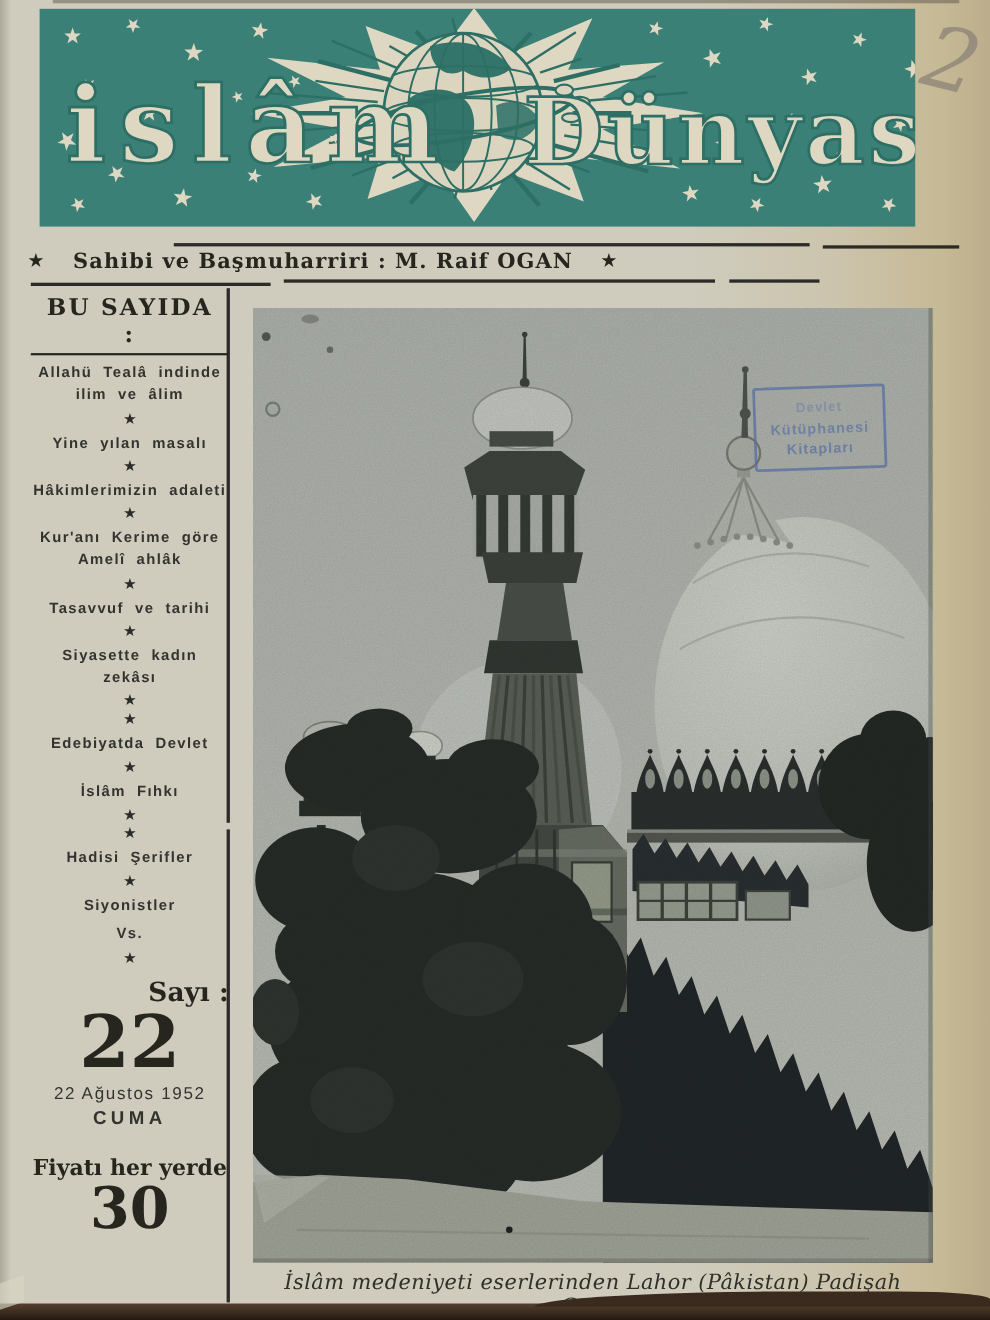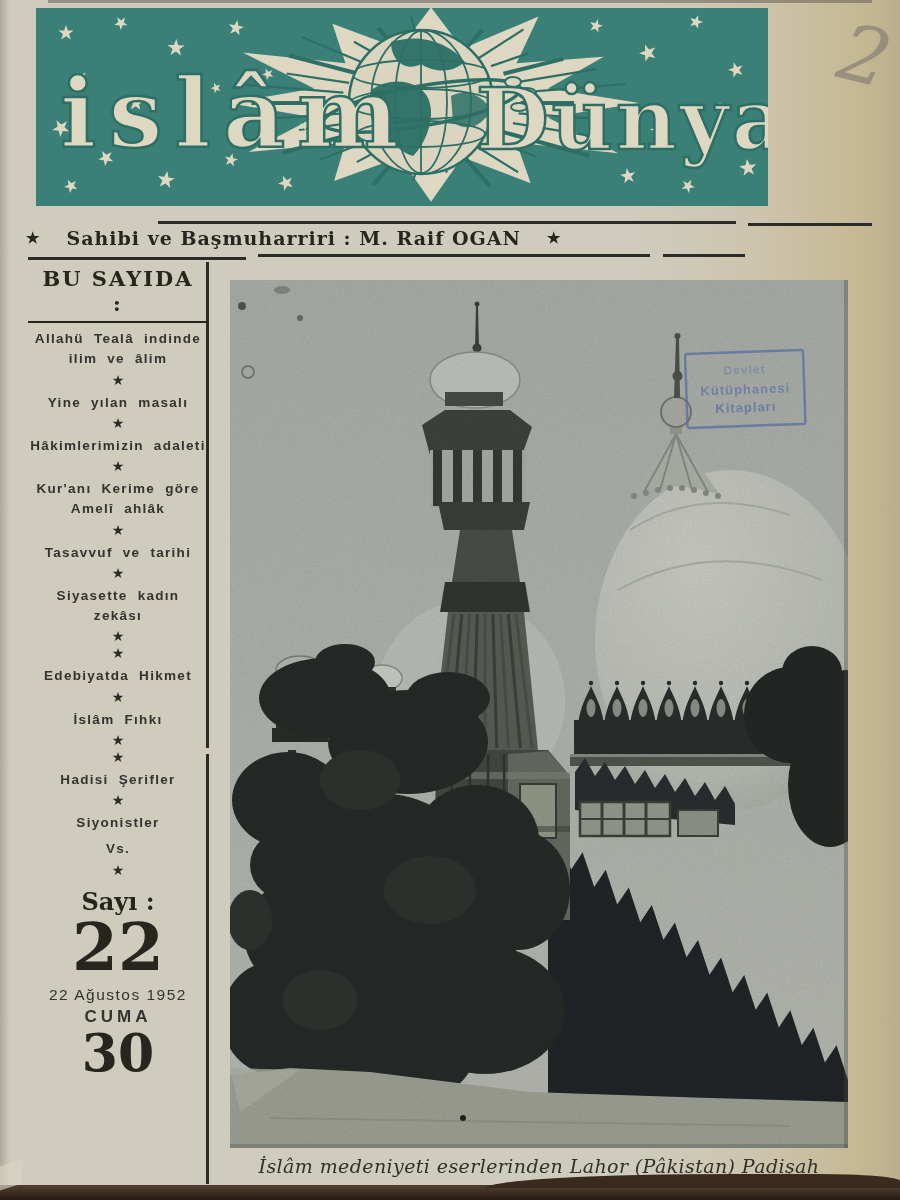--- a/index.html
+++ b/index.html
@@ -9,21 +9,21 @@
     background:
       linear-gradient(90deg, rgba(40,30,15,.20) 0, rgba(40,30,15,0) 10px),
       linear-gradient(90deg, #cfccbd 0%, #cfccbd 70%, #ccc4ad 84%, #c6b995 95%, #bcae8c 100%);
   }
   .top-scan-edge{position:absolute;left:48px;top:0;width:824px;height:3px;background:#5e564a;opacity:.5;}
   .bottom-edge{position:absolute;left:0;right:0;bottom:0;height:15px;background:linear-gradient(#55402f,#241a12);}
   .bottom-edge-right{position:absolute;right:0;bottom:12px;width:46%;height:14px;background:#3a2b1e;border-radius:60% 20% 0 0/100% 50% 0 0;}
   .bottom-sliver{position:absolute;left:0;bottom:13px;width:22px;height:24px;background:#d9d5c5;transform:skewY(-18deg);opacity:.65;}
 
   
-  #banner{position:absolute;left:36px;top:8px;width:732px;height:198px;background:#3a8076;overflow:hidden;}
+  #banner{position:absolute;left:36px;top:8px;width:796px;height:198px;background:#3a8076;overflow:hidden;}
   #banner svg{position:absolute;left:0;top:0;}
   .logo-word{
     position:absolute;z-index:3;color:#ded8c2;font-family:"DejaVu Serif",serif;font-weight:bold;
     -webkit-text-stroke:2.5px #2d6f65;text-stroke:2.5px #2d6f65;line-height:1;white-space:nowrap;
   }
   #logo-left{left:24px;top:58px;font-size:96px;letter-spacing:12px;}
   #logo-right{left:440px;top:70px;font-size:84px;letter-spacing:3px;}
   #handwritten{position:absolute;left:836px;top:18px;width:64px;height:110px;z-index:4;
     font-family:"DejaVu Serif",serif;font-style:italic;color:#8e8679;font-size:78px;line-height:1;
     transform:rotate(14deg);opacity:.8;}
@@ -35,21 +35,21 @@
   #subtitle-text .star{font-size:15px;position:relative;top:-2px;padding:0 26px;}
 
   
   #sidebar{position:absolute;left:28px;top:262px;width:180px;color:#33332f;text-align:center;}
   #sidebar-rule-a{position:absolute;left:206px;top:262px;width:3px;height:486px;background:#2b2b28;}
   #sidebar-rule-b{position:absolute;left:206px;top:754px;width:3px;height:430px;background:#2b2b28;}
   #toc-heading{font-family:"DejaVu Serif",serif;font-weight:bold;font-size:21px;letter-spacing:2px;
     color:#26261f;display:inline-block;border-bottom:2.5px solid #26261f;padding:2px 6px 5px 6px;margin-top:2px;}
   .toc-item{font-size:13.5px;font-weight:bold;letter-spacing:1.3px;word-spacing:5px;line-height:1.5;margin:6px 0 2px 0;}
   .star-sep{font-size:14px;color:#2b2b28;line-height:1;margin:3px 0 1px 0;}
-  #issue-label{font-family:"DejaVu Serif",serif;font-weight:bold;font-size:24px;color:#26261f;margin-top:10px;}
+  #issue-label{font-family:"DejaVu Serif",serif;font-weight:bold;font-size:24px;color:#26261f;margin-top:10px;text-align:right;}
   #issue-number{font-family:"DejaVu Serif",serif;font-weight:bold;font-size:66px;line-height:.95;color:#26261f;}
   #issue-date{font-size:15.5px;font-weight:normal;letter-spacing:1.5px;margin-top:8px;}
   #issue-day{font-size:17px;font-weight:bold;letter-spacing:4px;margin-top:3px;}
   #price-label{font-family:"DejaVu Serif",serif;font-weight:bold;font-size:20px;color:#26261f;margin-top:22px;}
   #price-value{font-family:"DejaVu Serif",serif;font-weight:bold;font-size:52px;line-height:1;color:#26261f;}
 
   
   #photo{position:absolute;left:230px;top:280px;width:618px;height:868px;}
   #caption{position:absolute;left:230px;top:1155px;width:618px;text-align:center;
     font-family:"DejaVu Serif",serif;font-style:italic;font-size:19px;color:#30302a;letter-spacing:.4px;}
@@ -178,35 +178,36 @@
         <div class="star-sep">★</div>
         <div class="toc-item">Hâkimlerimizin adaleti</div>
         <div class="star-sep">★</div>
         <div class="toc-item">Kur'anı Kerime göre Amelî ahlâk</div>
         <div class="star-sep">★</div>
         <div class="toc-item">Tasavvuf ve tarihi</div>
         <div class="star-sep">★</div>
         <div class="toc-item">Siyasette kadın zekâsı</div>
         <div class="star-sep">★</div>
         <div class="star-sep">★</div>
-        <div class="toc-item">Edebiyatda Hikmet</div>
+        <div class="toc-item">Edebiyatda Devlet</div>
         <div class="star-sep">★</div>
         <div class="toc-item">İslâm Fıhkı</div>
         <div class="star-sep">★</div>
         <div class="star-sep">★</div>
         <div class="toc-item">Hadisi Şerifler</div>
         <div class="star-sep">★</div>
         <div class="toc-item">Siyonistler</div>
         <div class="toc-item">Vs.</div>
         <div class="star-sep">★</div>
       </div>
     <div id="issue-label">Sayı :</div>
     <div id="issue-number">22</div>
     <div id="issue-date">22 Ağustos 1952</div>
     <div id="issue-day">CUMA</div>
+    <div id="price-label">Fiyatı her yerde</div>
     <div id="price-value">30</div>
 
   </div>
 
   <svg id="photo" viewBox="0 0 618 868">
     <defs>
       <linearGradient id="skyG" x1="0" y1="0" x2="0" y2="1">
         <stop offset="0" stop-color="#b2b6b0"></stop>
           <stop offset="1" stop-color="#bfc2ba"></stop>
       </linearGradient>

